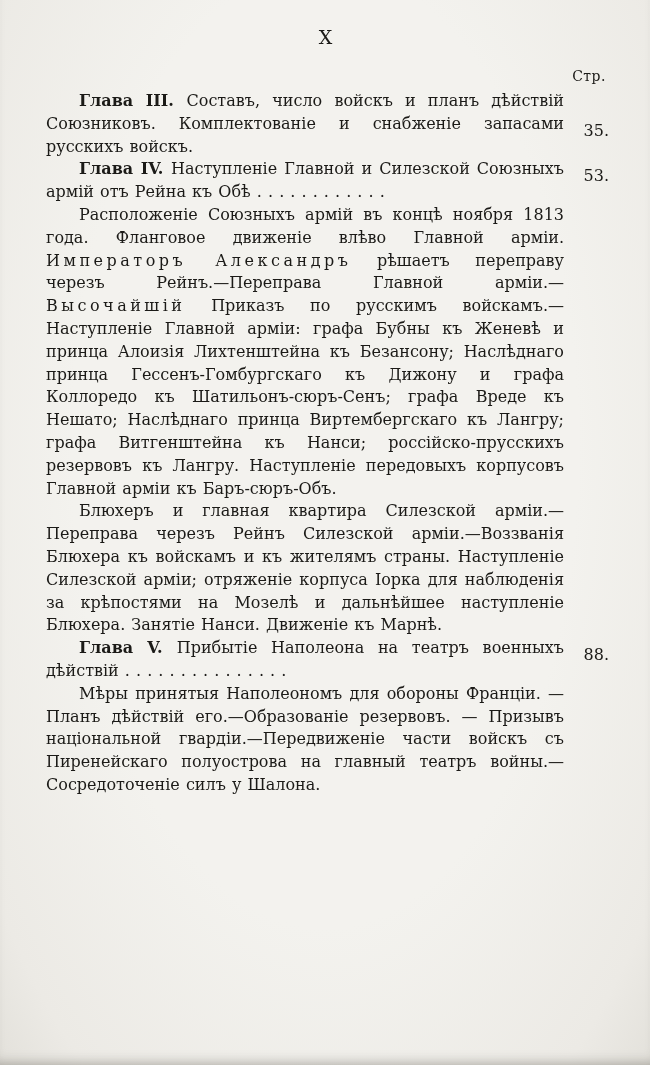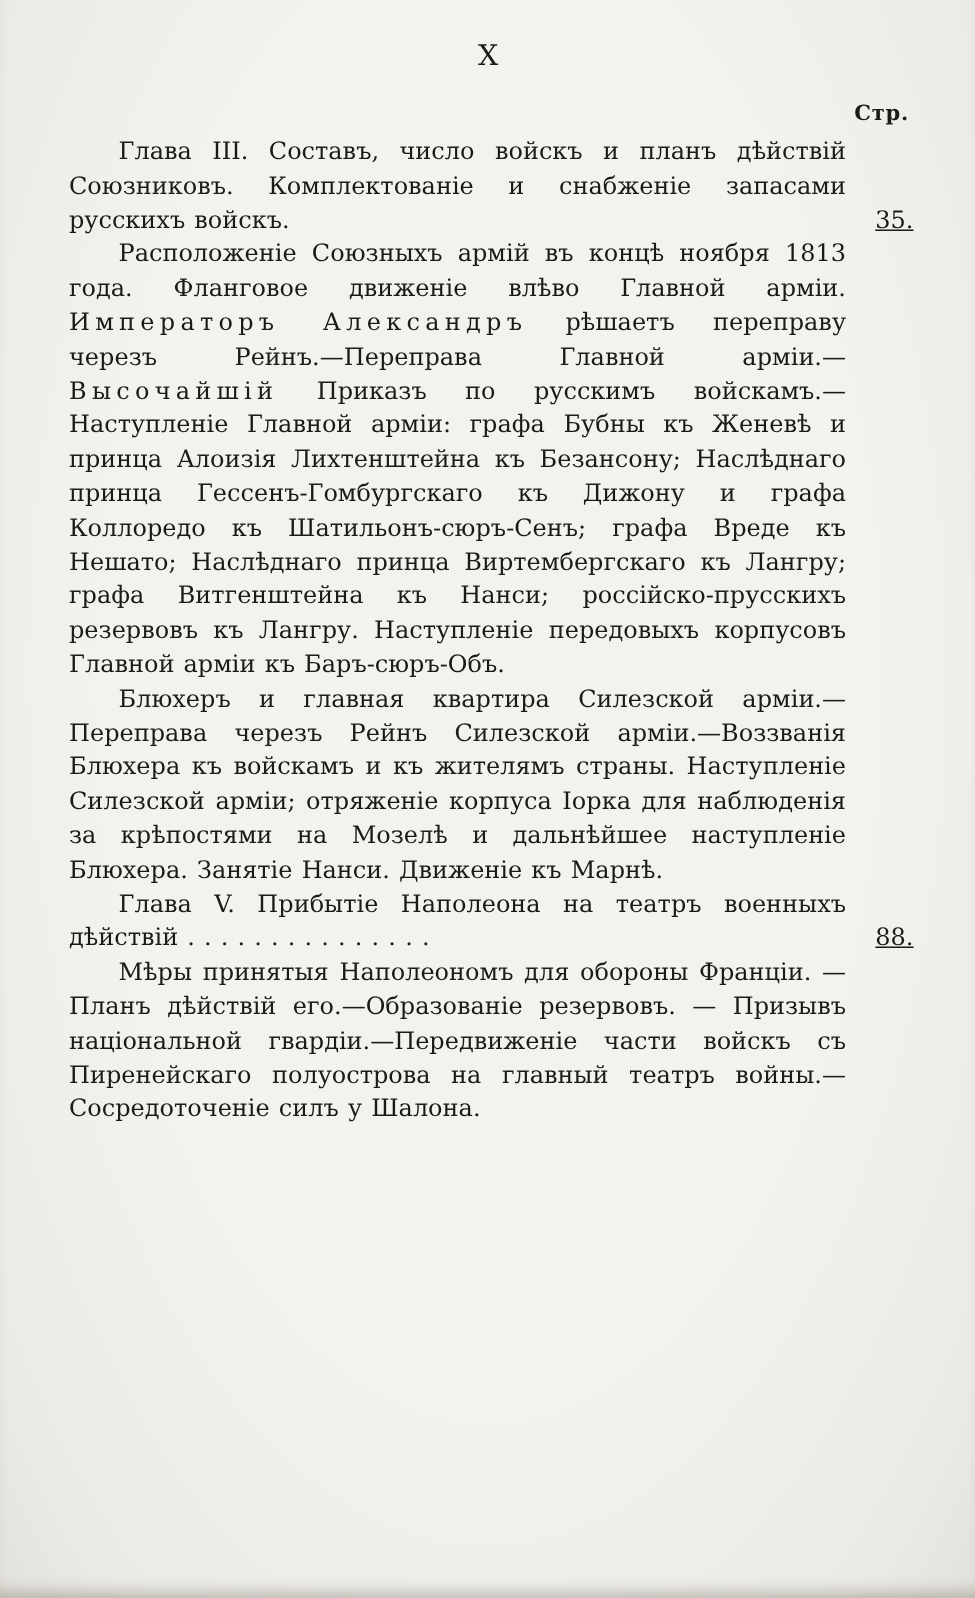--- a/index.html
+++ b/index.html
@@ -25,60 +25,60 @@
     font-size: 19px;
     line-height: 26px;
     letter-spacing: 1px;
   }
   .col-header {
     text-align: right;
     font-size: 14px;
     line-height: 20px;
     margin-top: 16px;
     letter-spacing: 0.5px;
-    font-weight: bold;
+    font-weight: normal;
   }
   .text-block {
     width: 518px;
     margin-top: 4px;
     font-size: 16px;
     line-height: 22.8px;
     text-align: justify;
     word-spacing: 1px;
   }
   .para {
     margin: 0;
     text-indent: 33px;
     position: relative;
   }
-  .bold { font-weight: normal; }
+  .bold { font-weight: bold; }
   .spaced { letter-spacing: 3.5px; }
   .pnum {
     position: absolute;
     right: -45px;
-    bottom: 0;
+    bottom: 16px;
     text-indent: 0;
     white-space: nowrap;
-    text-decoration: underline;
   }
 </style>
 </head>
 <body>
 
 <div class="page">
   <div class="page-header">X</div>
   <div class="col-header">Стр.</div>
 
   <div class="text-block">
 
     <p class="para"><span class="bold">Глава III. </span><span>Составъ, число войскъ и планъ дѣйствій Союзниковъ. Комплектованіе и снабженіе запасами русскихъ войскъ.</span><span class="pnum">35.</span></p>
 
 
 
 
+    <p class="para"><span class="bold">Глава IV. </span><span>Наступленіе Главной и Силезской Союзныхъ армій отъ Рейна къ Обѣ .&nbsp;.&nbsp;.&nbsp;.&nbsp;.&nbsp;.&nbsp;.&nbsp;.&nbsp;.&nbsp;.&nbsp;.&nbsp;.</span><span class="pnum">53.</span></p>
 
     <p class="para"><span>Расположеніе Союзныхъ армій въ концѣ ноября 1813 года. Фланговое движеніе влѣво Главной арміи. </span><span class="spaced">Императоръ Александръ</span><span> рѣшаетъ переправу черезъ Рейнъ.—Переправа Главной арміи.—</span><span class="spaced">Высочайшій</span><span> Приказъ по русскимъ войскамъ.—Наступленіе Главной арміи: графа Бубны къ Женевѣ и принца Алоизія Лихтенштейна къ Безансону; Наслѣднаго принца Гессенъ-Гомбургскаго къ Дижону и графа Коллоредо къ Шатильонъ-сюръ-Сенъ; графа Вреде къ Нешато; Наслѣднаго принца Виртембергскаго къ Лангру; графа Витгенштейна къ Нанси; россійско-прусскихъ резервовъ къ Лангру. Наступленіе передовыхъ корпусовъ Главной арміи къ Баръ-сюръ-Объ.</span></p>
 
     <p class="para"><span>Блюхеръ и главная квартира Силезской арміи.—Переправа черезъ Рейнъ Силезской арміи.—Воззванія Блюхера къ войскамъ и къ жителямъ страны. Наступленіе Силезской арміи; отряженіе корпуса Іорка для наблюденія за крѣпостями на Мозелѣ и дальнѣйшее наступленіе Блюхера. Занятіе Нанси. Движеніе къ Марнѣ.</span></p>
 
 
     <p class="para"><span class="bold">Глава V. </span><span>Прибытіе Наполеона на театръ военныхъ дѣйствій .&nbsp;.&nbsp;.&nbsp;.&nbsp;.&nbsp;.&nbsp;.&nbsp;.&nbsp;.&nbsp;.&nbsp;.&nbsp;.&nbsp;.&nbsp;.&nbsp;.</span><span class="pnum">88.</span></p>
 
     <p class="para"><span>Мѣры принятыя Наполеономъ для обороны Франціи. — Планъ дѣйствій его.—Образованіе резервовъ. — Призывъ національной гвардіи.—Передвиженіе части войскъ съ Пиренейскаго полуострова на главный театръ войны.—Сосредоточеніе силъ у Шалона.</span></p>
 

